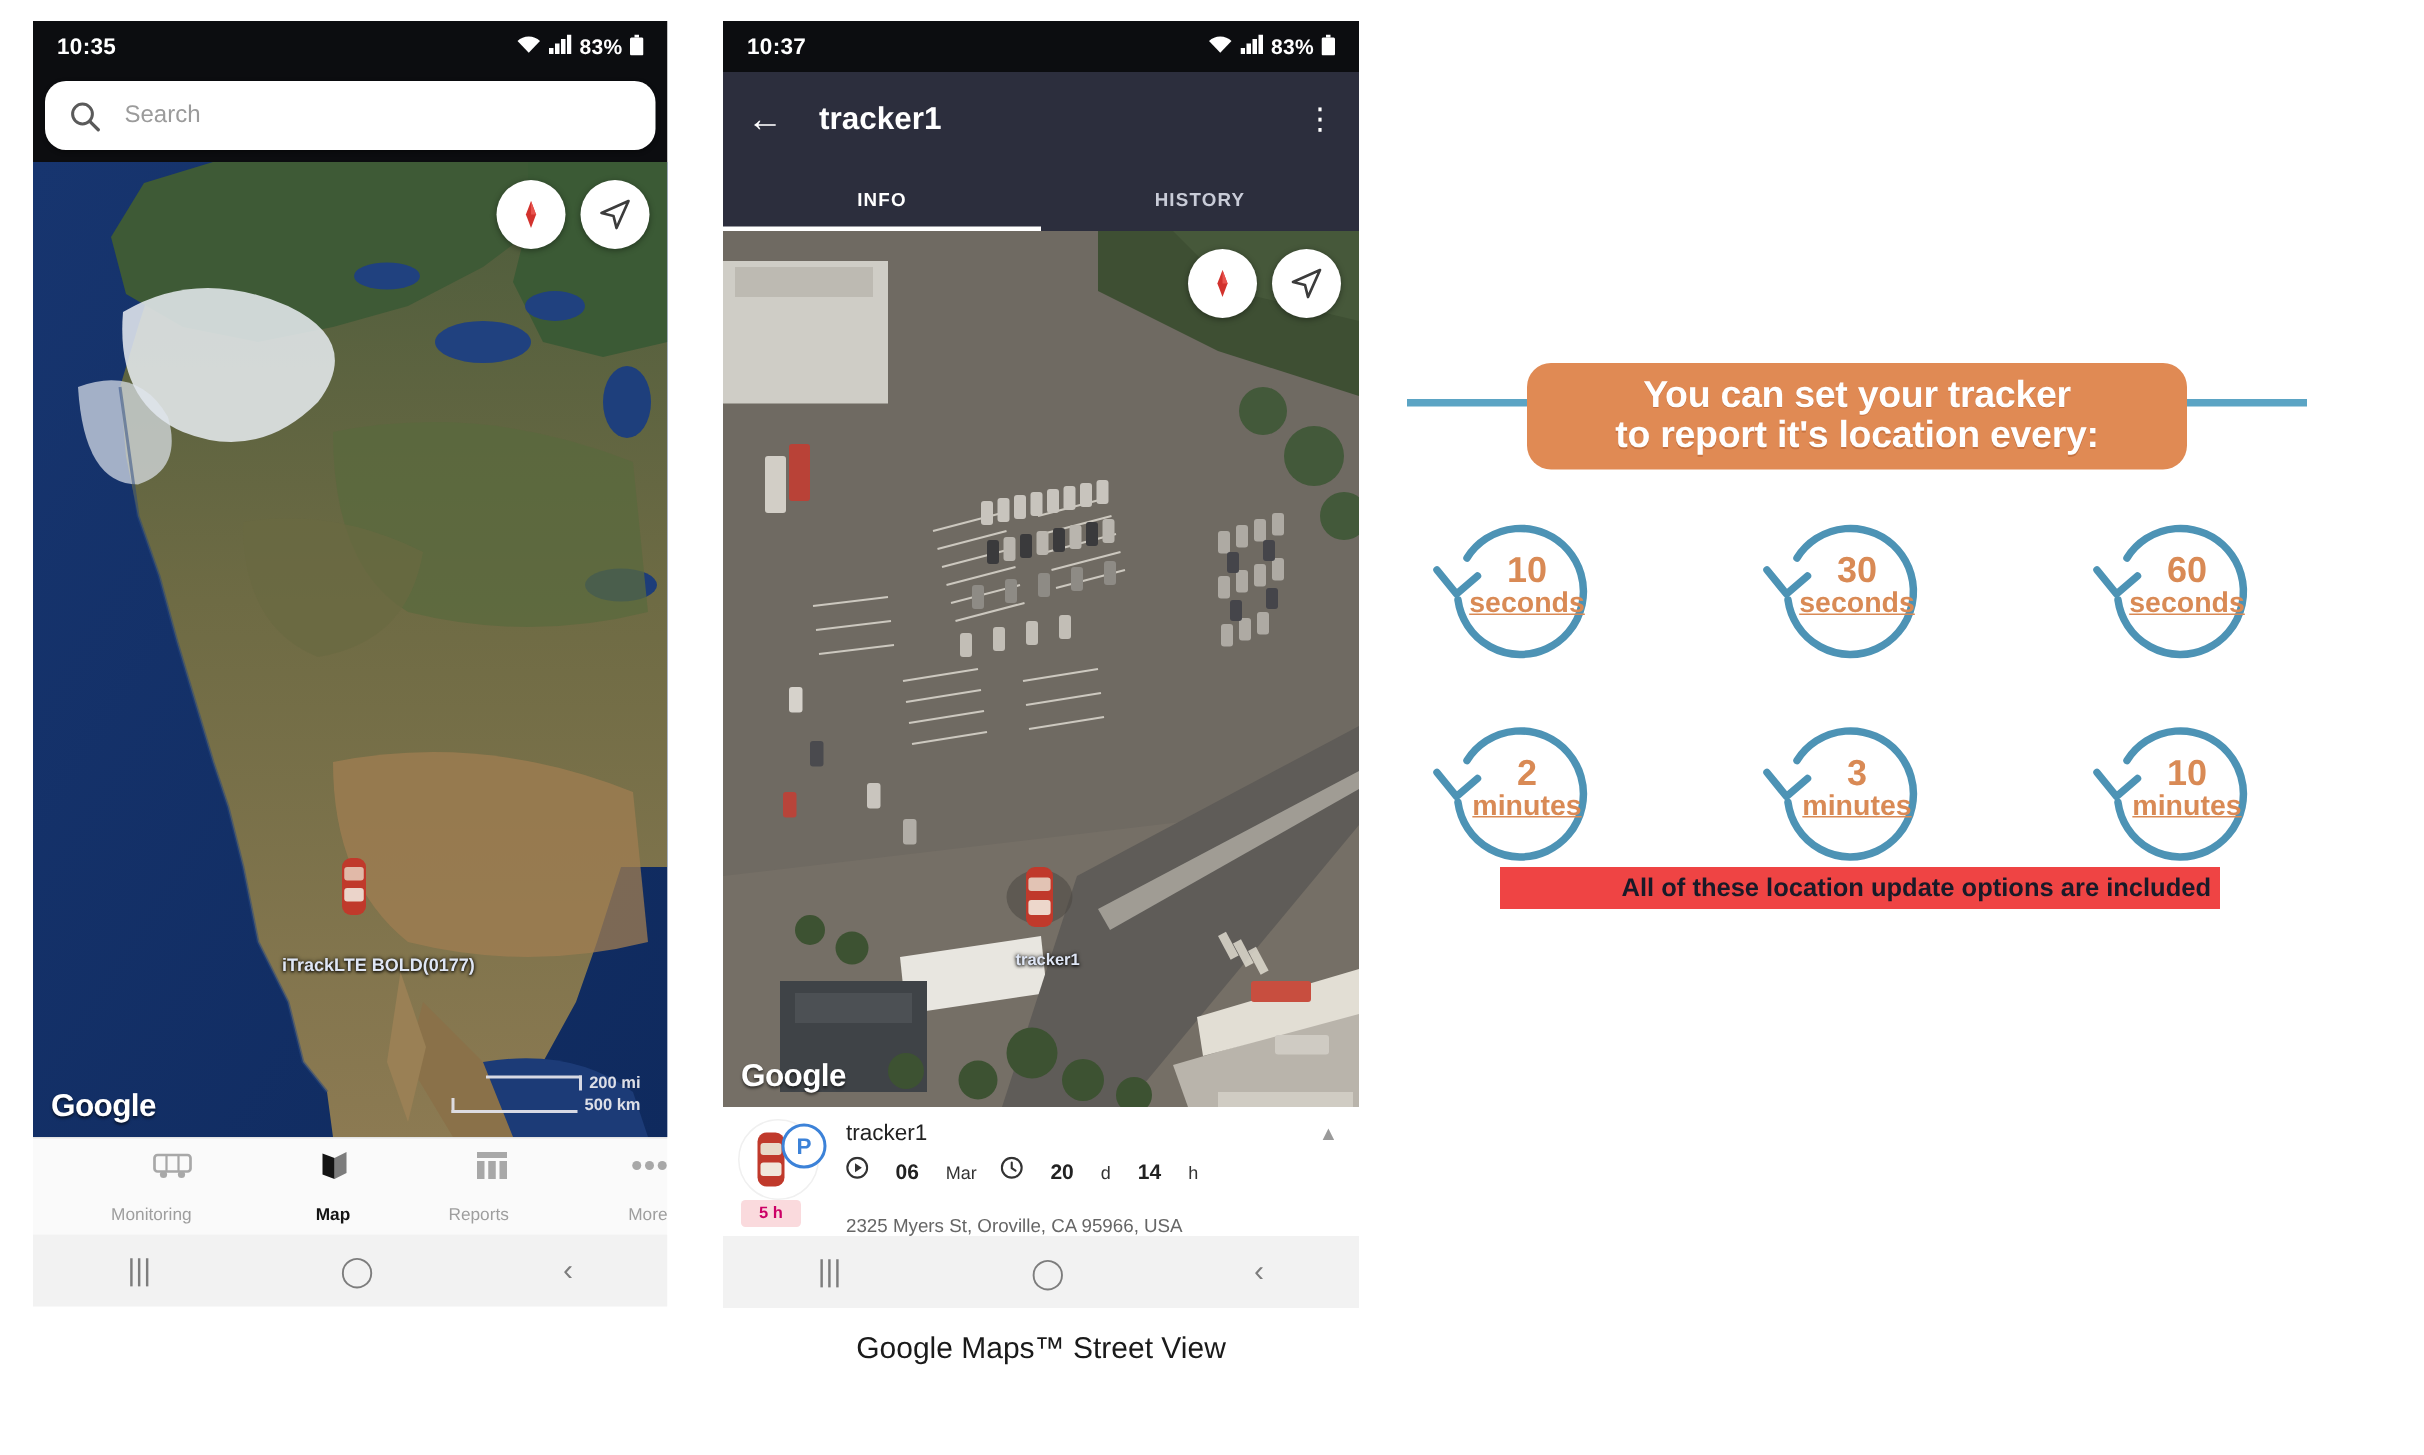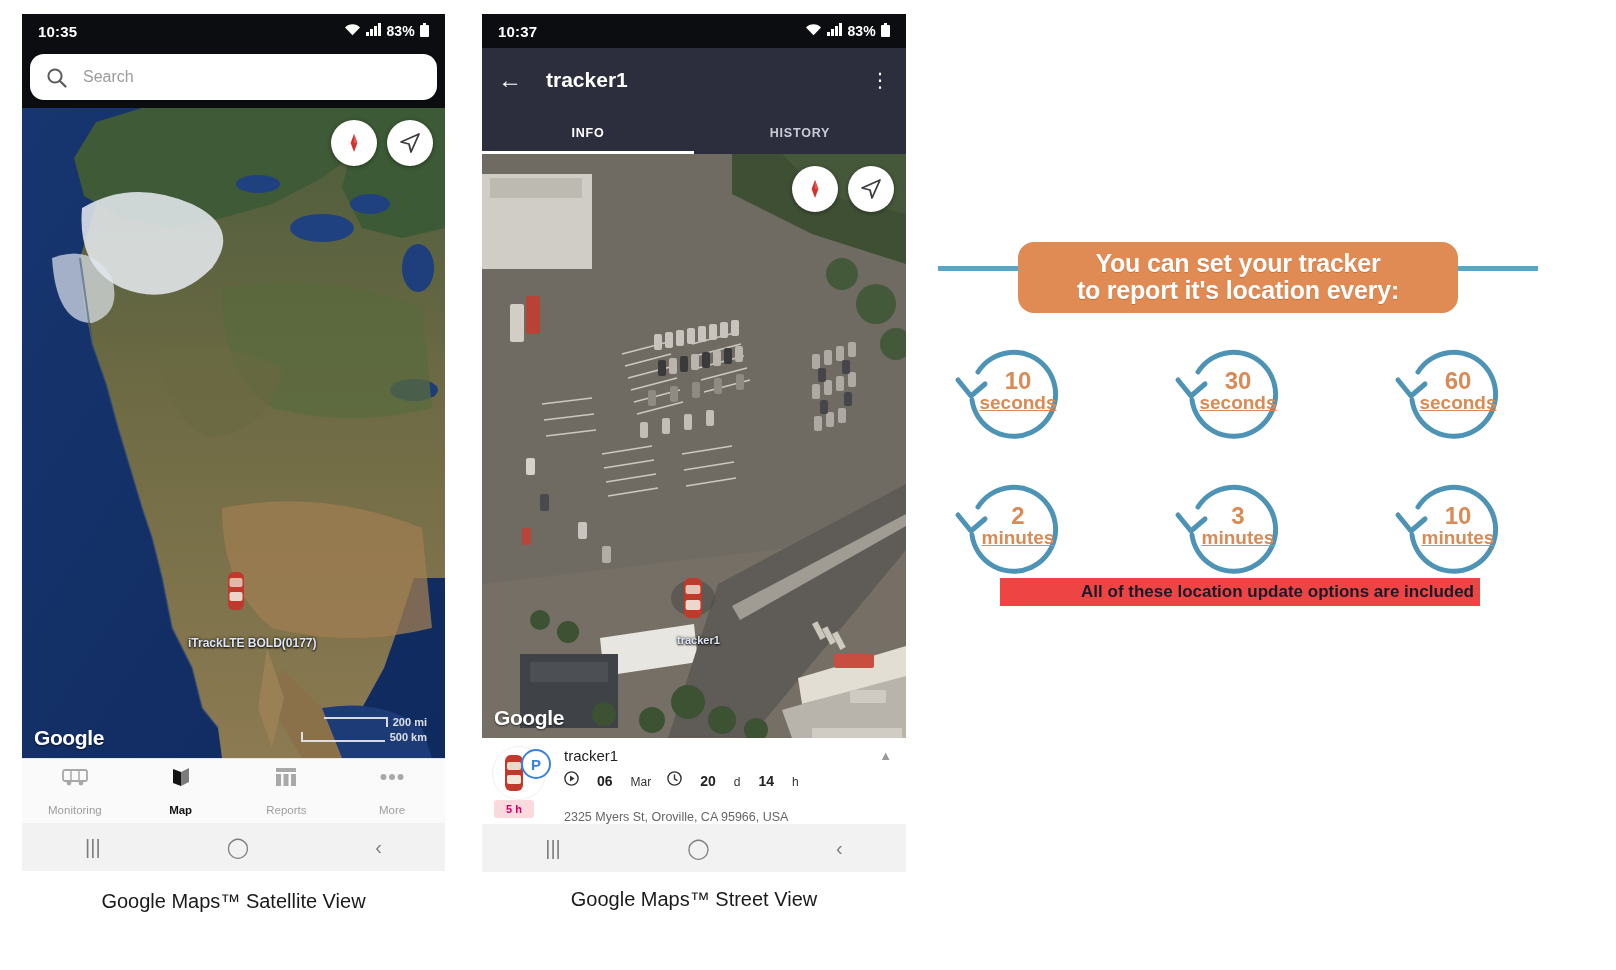--- a/index.html
+++ b/index.html
@@ -54,21 +54,21 @@
     display:flex;align-items:center;justify-content:center;box-shadow:0 1px 4px rgba(0,0,0,.4);}
 
   .marker-label{
     position:absolute;color:#dfe6f5;font-size:12px;font-weight:bold;
     text-shadow:0 0 3px rgba(0,0,0,.85),0 1px 2px rgba(0,0,0,.9);
     white-space:nowrap;
   }
 
   
   .bottomnav{height:64px;background:#fafafa;display:flex;border-top:1px solid #e4e4e4;}
-  .navitem{flex:1;display:flex;flex-direction:column;align-items:center;justify-content:center;gap:16px;}
+  .navitem{flex:1;display:flex;flex-direction:column;align-items:flex-end;justify-content:center;gap:16px;}
   .navitem .lbl{font-size:11.5px;color:#9e9e9e;}
   .navitem.active .lbl{color:#141414;font-weight:bold;}
   .navicon{height:22px;display:flex;align-items:center;justify-content:center;color:#a8a8a8;}
   .navitem.active .navicon{color:#141414;}
 
   .sysnav{height:48px;background:#f2f2f2;display:flex;align-items:center;justify-content:space-around;color:#6e6e6e;}
   .sysnav span{font-size:20px;color:#7d7d7d;}
 
   
   .appbar{background:#2c2e3d;height:64px;display:flex;align-items:center;padding:0 16px;box-sizing:border-box;}
@@ -565,21 +565,20 @@
       <span class="hbadge">5 h</span>
     </div>
 
     <div class="sysnav">
       <span>|||</span>
       <span>◯</span>
       <span>‹</span>
     </div>
   </div>
 
-  <div class="caption cap1">Google Maps™ Satellite View</div>
   <div class="caption cap2">Google Maps™ Street View</div>
 
   <div class="info">
     <div class="hrule"></div>
     <div class="banner">
       <span>You can set your tracker</span><br>
       <span>to report it's location every:</span>
     </div>
 
     <div class="circles">

